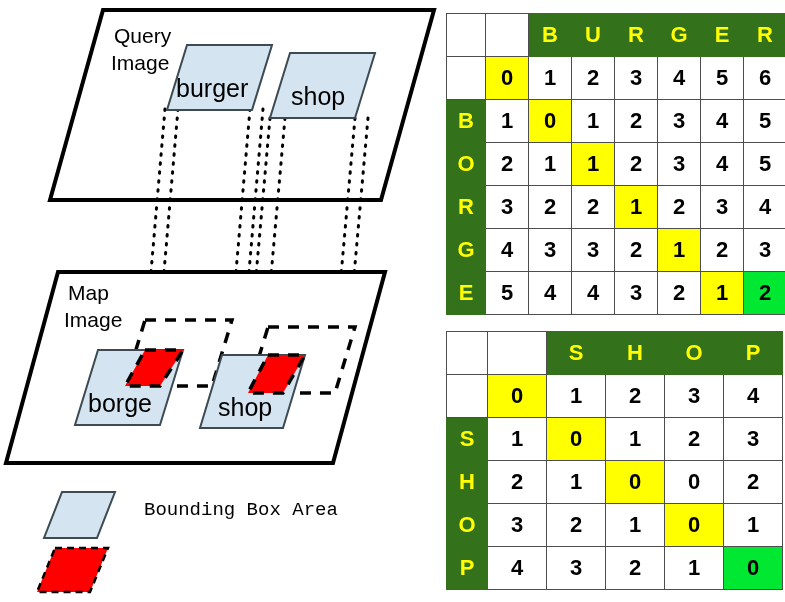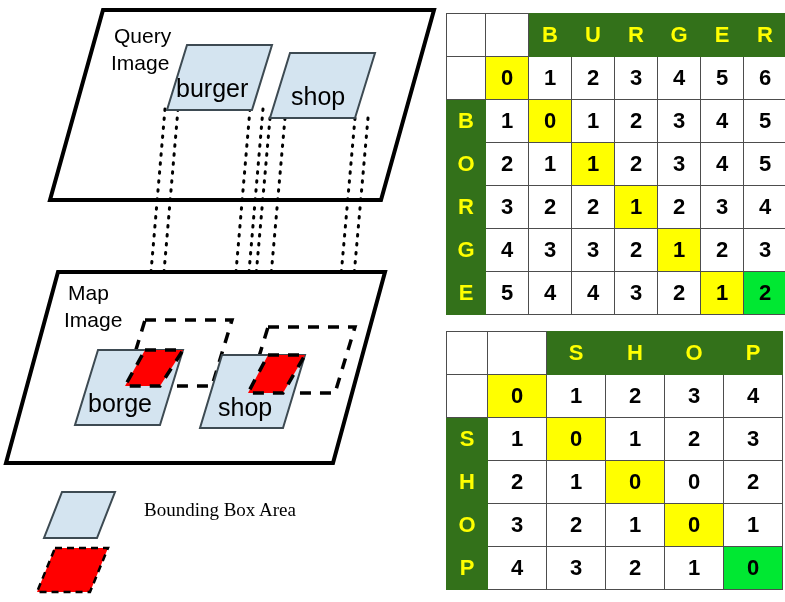--- a/index.html
+++ b/index.html
@@ -79,21 +79,21 @@
   #table-burger td { height: 42px; }
   #table-burger td.c0 { width: 38px; }
   #table-burger td.cx { width: 42px; }
   #table-shop td { height: 42px; }
   #table-shop td.c0 { width: 40px; }
   #table-shop td.cx { width: 58px; }
   .legend-text {
     position: absolute;
     font-size: 19px;
     color: #000000;
-    font-family: Liberation Serif, serif;
+    font-family: Liberation Mono, monospace;
     white-space: nowrap;
   }
   #legend-bbox-label { left: 144px; top: 499px; }
   #legend-iou-label  { left: 144px; top: 553px; }
 </style>
 </head>
 <body>
 
 <div id="figure-root">
 

